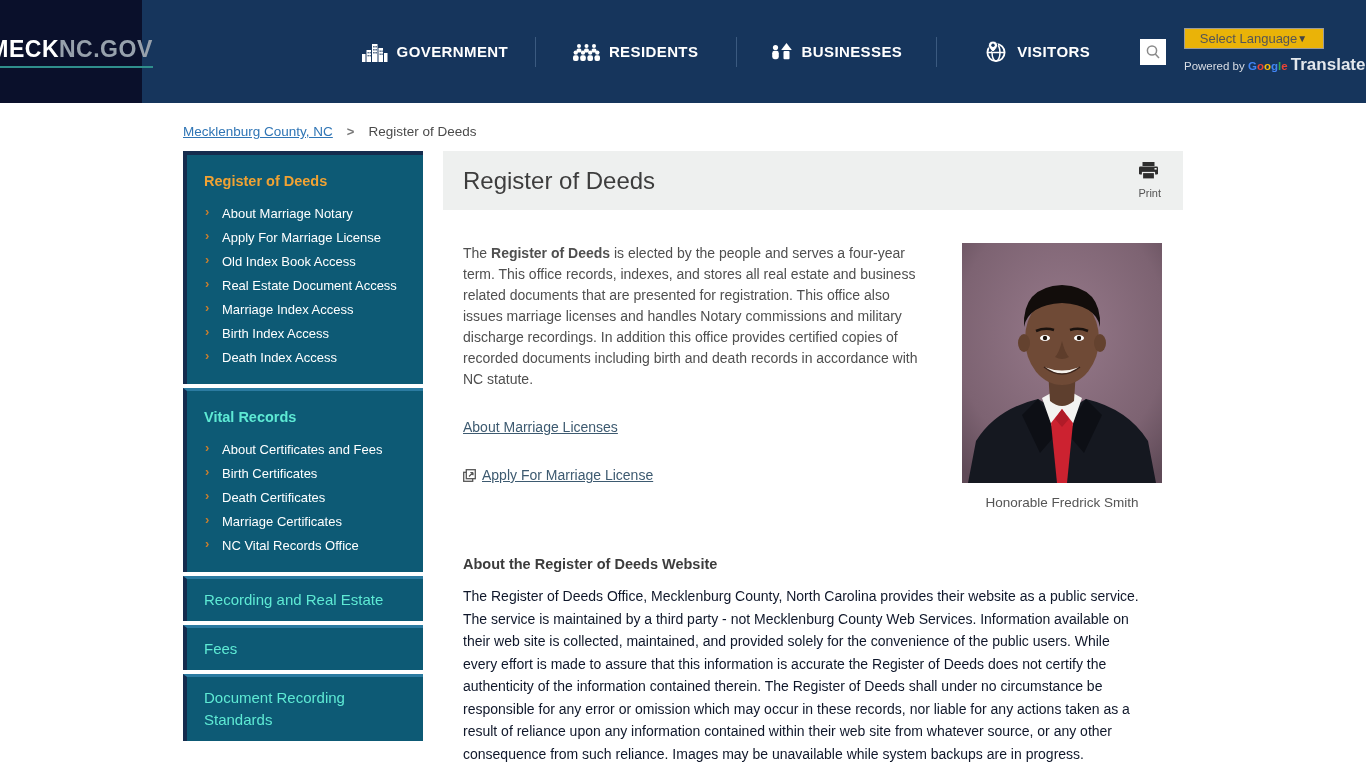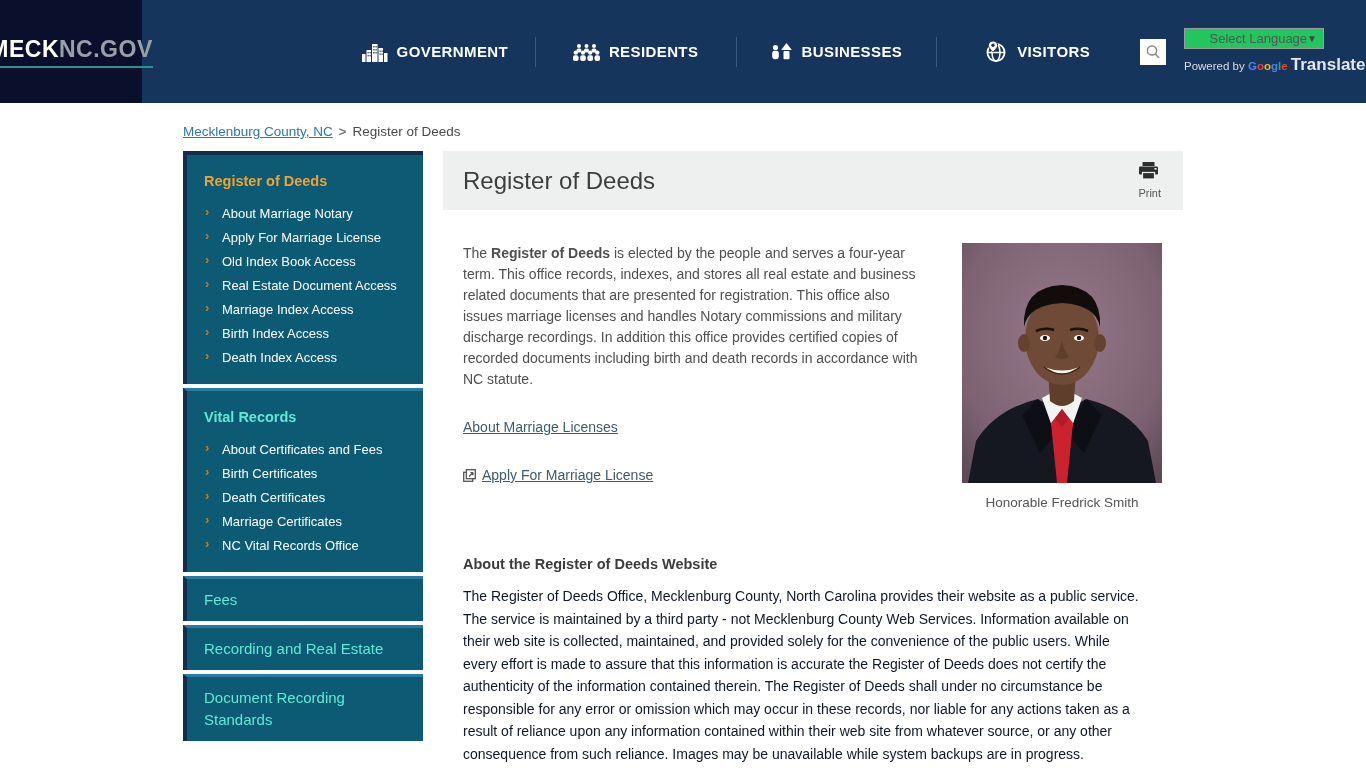--- a/index.html
+++ b/index.html
@@ -19,30 +19,30 @@
   .nav-item { width:200px; display:flex; align-items:center; justify-content:center;
               gap:9px; color:#fff; font-weight:bold; font-size:15px; letter-spacing:.4px;
               cursor:pointer; white-space:nowrap; }
   .nav-sep { width:1px; height:30px; background:#3b5a80; flex:none; }
   .nav-icon { flex:none; display:block; }
 
   .search-box { width:26px; height:26px; background:#fff; margin-left:3px; flex:none;
                 display:flex; align-items:center; justify-content:center; cursor:pointer; }
 
   .translate { margin-left:18px; width:157px; flex:none; }
-  .lang-select { width:140px; height:21px; background:#22c55e; border:1px solid #9b9b9b;
+  .lang-select { width:140px; height:21px; background:#eab308; border:1px solid #9b9b9b;
                  color:#555; font-size:13px; display:flex; align-items:center;
-                 justify-content:flex-end; padding:0 6px 0 5px; cursor:pointer; }
+                 justify-content:center; padding:0 6px 0 5px; cursor:pointer; }
   .lang-caret { font-size:10px; color:#444; }
   .powered { margin-top:6px; font-size:11.5px; color:#d9dee5; white-space:nowrap; }
   .powered .gword { font-weight:bold; font-size:11.5px; }
   .powered .tword { font-weight:bold; color:#e3e7ec; font-size:17px; }
 
   
-  .breadcrumb { margin:21px 0 0 183px; font-size:13.5px; display:flex; gap:6px; }
+  .breadcrumb { margin:21px 0 0 183px; font-size:13.5px; display:flex; gap:14px; }
   .crumb-link { color:#2f75b5; text-decoration:underline; cursor:pointer; }
   .crumb-sep { color:#777; font-size:13px; font-weight:bold; }
   .crumb-current { color:#4a4a4a; }
 
   
   .content { display:flex; margin:12px 0 0 183px; align-items:flex-start; }
 
   
   .sidebar { width:240px; flex:none; }
   .side-block { background:#0d5a75; border-left:4px solid #152c4e; margin-bottom:4px; }
@@ -217,25 +217,25 @@
       <ul class="side-items">
         <li><span class="chev">›</span><span>About Certificates and Fees</span></li>
         <li><span class="chev">›</span><span>Birth Certificates</span></li>
         <li><span class="chev">›</span><span>Death Certificates</span></li>
         <li><span class="chev">›</span><span>Marriage Certificates</span></li>
         <li><span class="chev">›</span><span>NC Vital Records Office</span></li>
       </ul>
     </div>
 
     <div class="side-block later plain-block">
+      <div class="side-title">Recording and Real Estate</div>
+    </div>
+
+    <div class="side-block later plain-block">
       <div class="side-title">Fees</div>
-    </div>
-
-    <div class="side-block later plain-block">
-      <div class="side-title">Recording and Real Estate</div>
     </div>
 
     <div class="side-block later plain-block">
       <div class="side-title">Document Recording Standards</div>
     </div>
 
     <div class="address-box">
       
       
       

